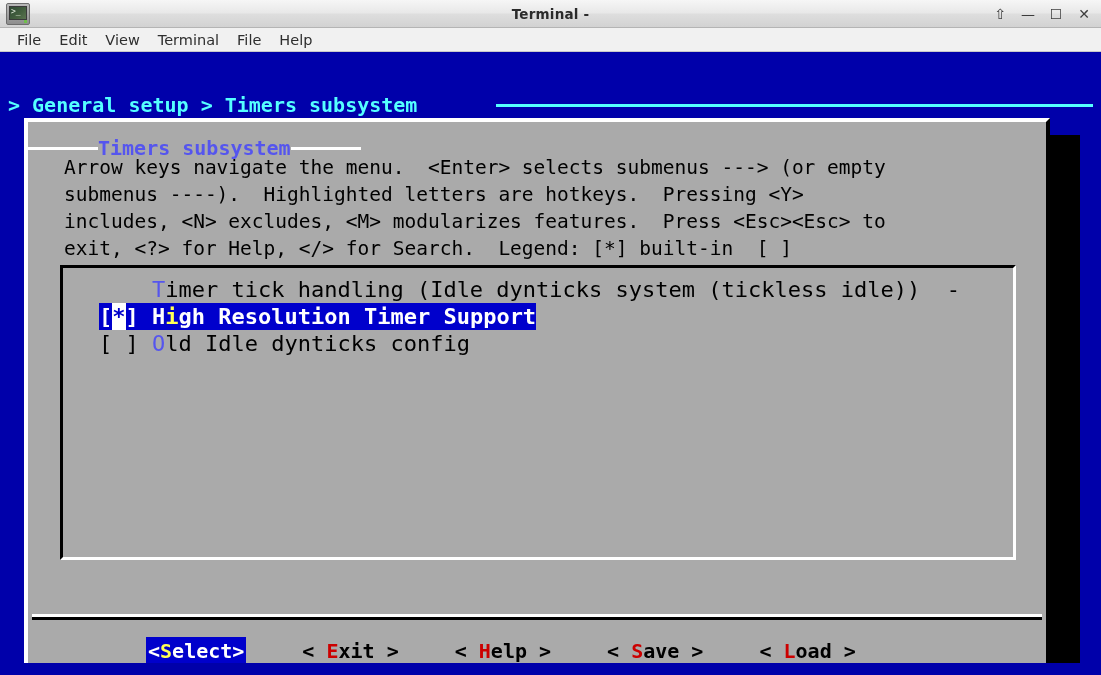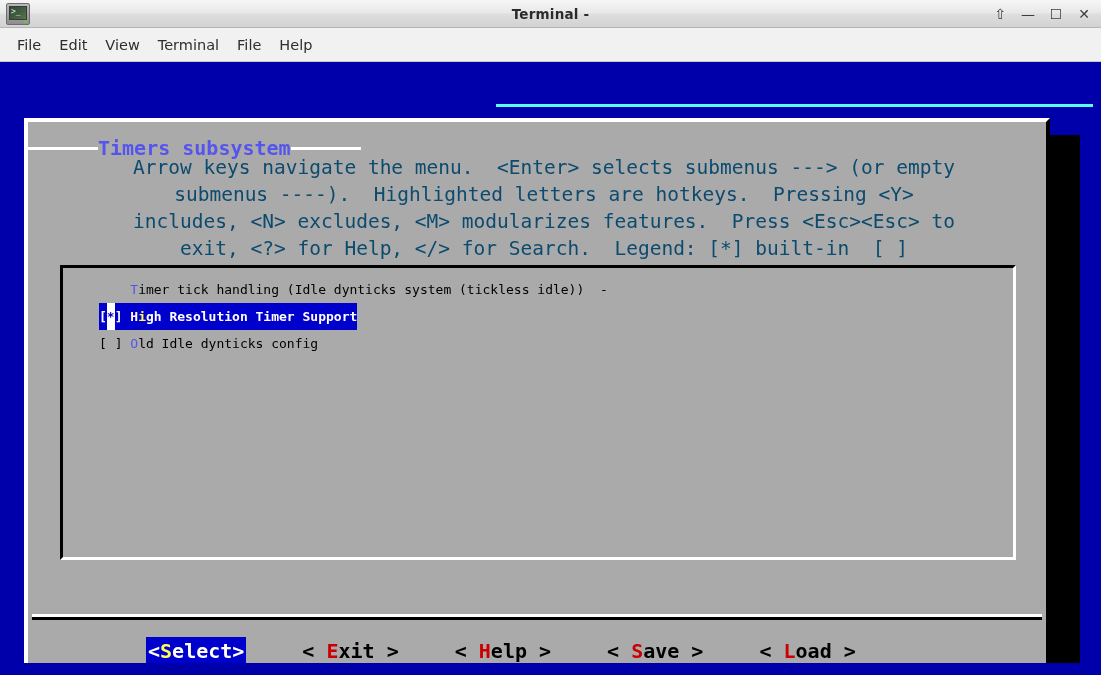--- a/index.html
+++ b/index.html
@@ -92,21 +92,21 @@
     font-size: 14px;
     font-family: "DejaVu Sans", sans-serif;
     line-height: 1;
   }
 
   
   .menubar {
     position: absolute;
     left: 0; top: 28px;
     width: 1101px;
-    height: 34px;
+    height: 24px;
     background: #f1f1f1;
     border-bottom: 1px solid #c9c9c9;
     box-sizing: border-box;
     display: flex;
     align-items: center;
     padding-left: 8px;
   }
   .menu-item {
     padding: 3px 9px;
     font-size: 14.5px;
@@ -194,45 +194,44 @@
     white-space: pre;
     font-family: "DejaVu Sans Mono", monospace;
   }
 
   .help-text {
     position: absolute;
     left: 36px; top: 32px;
     width: 960px;
     font-size: 19.5px;
     line-height: 27px;
-    color: #0c4a6e;
-    white-space: pre;
-    font-family: "DejaVu Sans Mono", monospace;
-    text-align: center;
+    color: #000000;
+    white-space: pre;
+    font-family: "DejaVu Sans Mono", monospace;
   }
 
   
   .listbox {
     position: absolute;
     left: 32px; top: 143px;
     width: 956px;
     height: 295px;
     background: #aaaaaa;
     border-left: 3px solid #000000;
     border-top: 3px solid #000000;
     border-right: 3px solid #ffffff;
     border-bottom: 3px solid #ffffff;
     box-sizing: border-box;
     overflow: hidden;
   }
   .menu-line {
     position: relative;
     height: 27px;
     line-height: 27px;
-    font-size: 13px;
+    font-size: 22px;
     white-space: pre;
     color: #000000;
     font-family: "DejaVu Sans Mono", monospace;
     padding-left: 36px;
   }
   .menu-line.first { margin-top: 8px; }
   .hot { color: #5555ee; }
   .row-sel {
     display: inline-block;
     background: #0000cc;
@@ -322,20 +321,21 @@
     <div class="menu-item">File</div>
     <div class="menu-item">Edit</div>
     <div class="menu-item">View</div>
     <div class="menu-item">Terminal</div>
     <div class="menu-item">File</div>
     <div class="menu-item">Help</div>
   </div>
 
   <div class="term">
 
+    <div class="hdr-line2">&gt; General setup &gt; Timers subsystem</div>
     <div class="hdr-rule"></div>
 
     <div class="dlg-shadow"></div>
 
     <div class="dialog">
 
       <div class="dlg-title-row">
         <span class="dlg-title-dash"></span>
         <span class="dlg-title">Timers subsystem</span>
         <span class="dlg-title-dash"></span>

